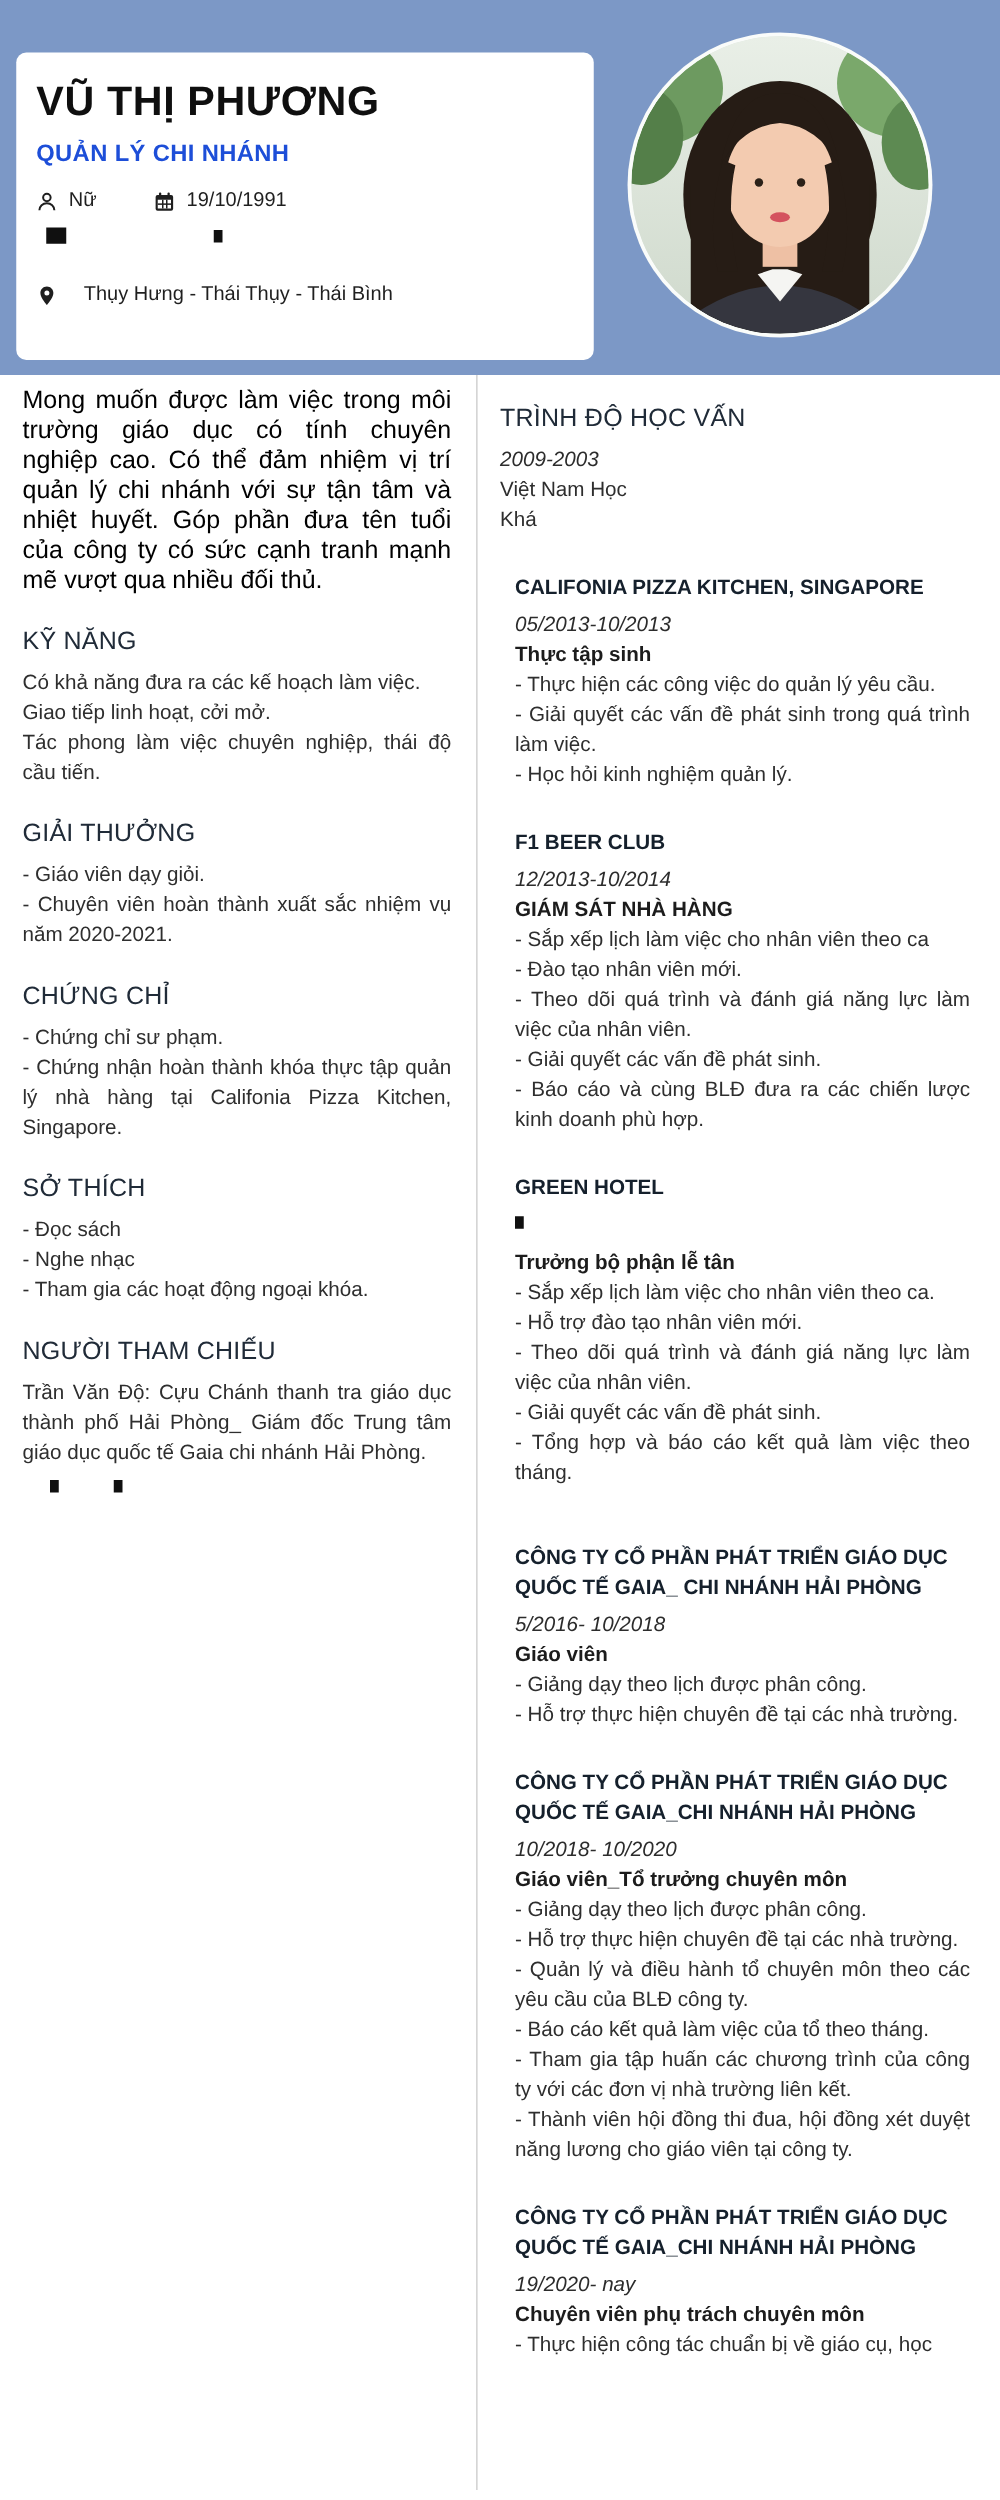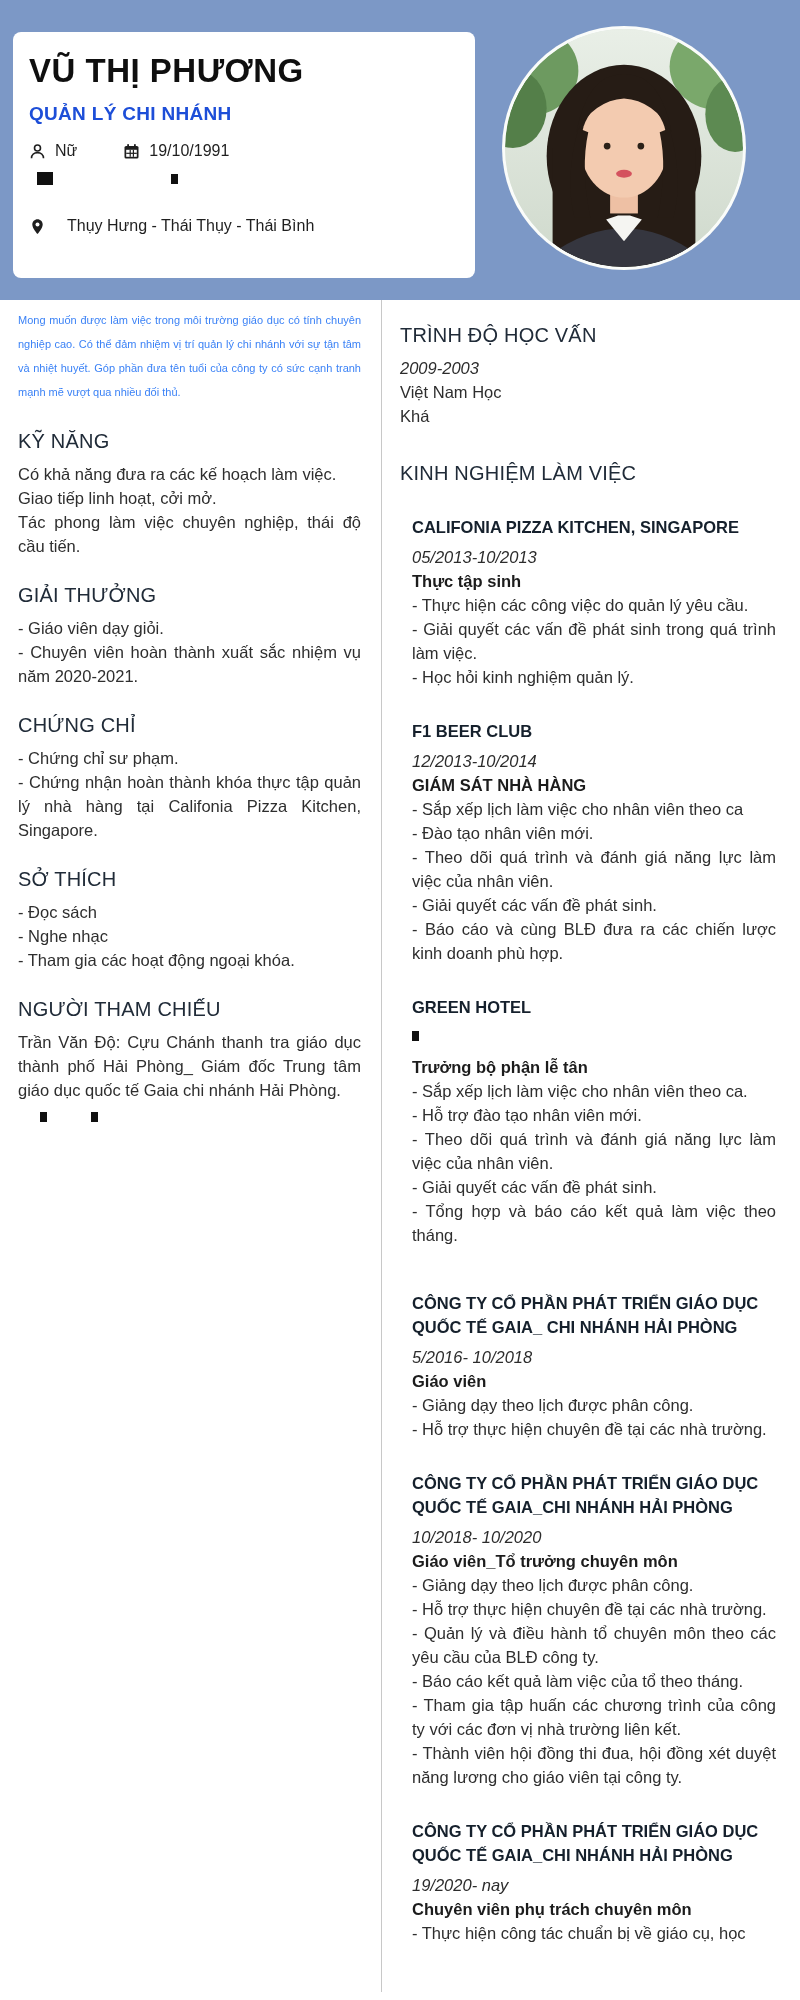--- a/index.html
+++ b/index.html
@@ -2,42 +2,42 @@
 <html><head>
 <meta charset="utf-8">
 <style>
   * { margin:0; padding:0; box-sizing:border-box; }
   html,body { background:#ffffff; }
   body { width:800px; font-family:"Liberation Sans","DejaVu Sans",sans-serif; color:#2e2e2e; }
   .page { position:relative; width:800px; height:2000px; overflow:hidden; background:#ffffff; }
 
   
   .band { position:absolute; top:0; left:0; width:800px; height:300px; background:#7c98c6; }
-  .card { position:absolute; top:32px; left:13px; width:462px; height:246px; background:#ffffff; border-radius:8px; padding:20px 22px 0 16px; }
+  .card { position:absolute; top:42px; left:13px; width:462px; height:246px; background:#ffffff; border-radius:8px; padding:20px 22px 0 16px; }
   .name { font-size:33px; font-weight:700; color:#0f0f0f; letter-spacing:.5px; }
   .job-title { margin-top:13px; font-size:19px; font-weight:700; color:#1d4ed8; letter-spacing:.3px; }
   .info-row { margin-top:17px; display:flex; align-items:center; gap:46px; font-size:16px; color:#1f1f1f; }
   .info-item { display:flex; align-items:center; gap:9px; }
   .icon { flex:0 0 auto; display:block; }
   .redact-row { margin-top:12px; display:flex; align-items:center; gap:118px; padding-left:8px; }
   .redact { display:inline-block; background:#101010; }
   .bar-lg { width:16px; height:13px; }
   .bar-sm { width:7px; height:10px; }
   .loc-row { margin-top:32px; display:flex; align-items:center; gap:21px; font-size:16px; color:#1f1f1f; }
 
   .photo { position:absolute; top:26px; left:502px; width:244px; height:244px; border-radius:50%; overflow:hidden; border:3px solid rgba(255,255,255,.85); background:#dfe8df; }
   .photo svg { display:block; width:100%; height:100%; }
 
   
   .cv-body { position:absolute; top:300px; left:0; width:800px; display:flex; align-items:flex-start; }
   .col-left { width:381px; padding:8px 20px 0 18px; }
   .divider { width:1px; height:1692px; background:#c8c8c8; flex:0 0 auto; }
   .col-right { flex:1; padding:24px 24px 0 18px; }
 
-  .summary { font-size:11px; line-height:24px; text-align:justify; color:#3b82f6; }
+  .summary { font-size:20px; line-height:24px; text-align:justify; color:#000000; }
   h2.sec { font-size:20px; font-weight:400; color:#202b38; margin:26px 0 9px 0; letter-spacing:.2px; }
   .col-right h2.sec { margin-top:0; }
   h2.sec.gap { margin-top:34px; }
   .line { font-size:16.5px; line-height:24px; text-align:justify; }
   .redact-row-left { margin-top:10px; display:flex; gap:44px; padding-left:22px; }
 
   .school { font-size:16.5px; font-weight:700; color:#15202c; margin-bottom:9px; }
   .period { font-size:16.5px; font-style:italic; line-height:24px; color:#2c2c2c; }
   .edu-line { font-size:16.5px; line-height:24px; }
 
@@ -161,21 +161,20 @@
 
     <div class="divider"></div>
 
     <div class="col-right">
 
       <h2 class="sec">TRÌNH ĐỘ HỌC VẤN</h2>
       <div class="period">2009-2003</div>
       <div class="edu-line">Việt Nam Học</div>
       <div class="edu-line">Khá</div>
 
-      <h2 class="sec gap">KINH NGHIỆM LÀM VIỆC</h2>
 
       <div class="job">
         <div class="employer">CALIFONIA PIZZA KITCHEN, SINGAPORE</div>
         <div class="period">05/2013-10/2013</div>
         <div class="role">Thực tập sinh</div>
         <div class="bullet">- Thực hiện các công việc do quản lý yêu cầu.</div>
         <div class="bullet">- Giải quyết các vấn đề phát sinh trong quá trình làm việc.</div>
         <div class="bullet">- Học hỏi kinh nghiệm quản lý.</div>
       </div>
 

